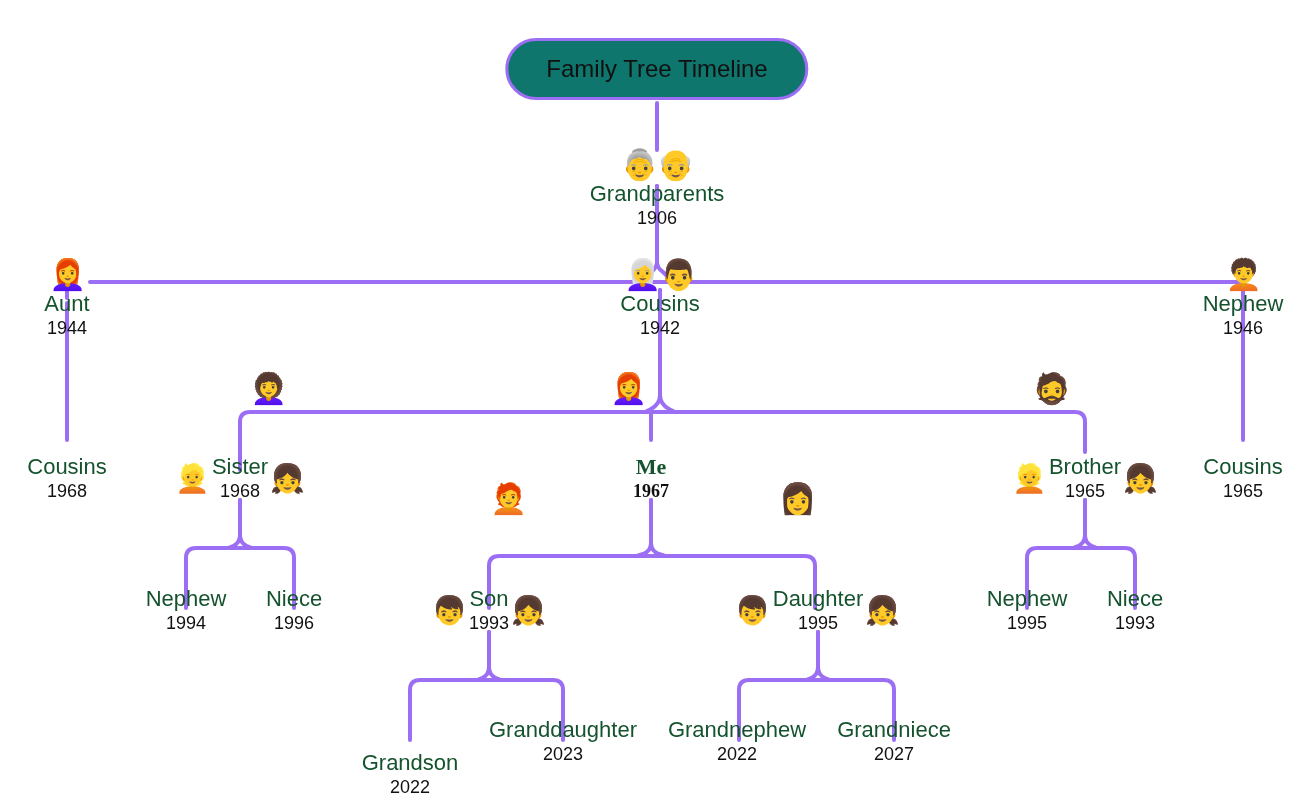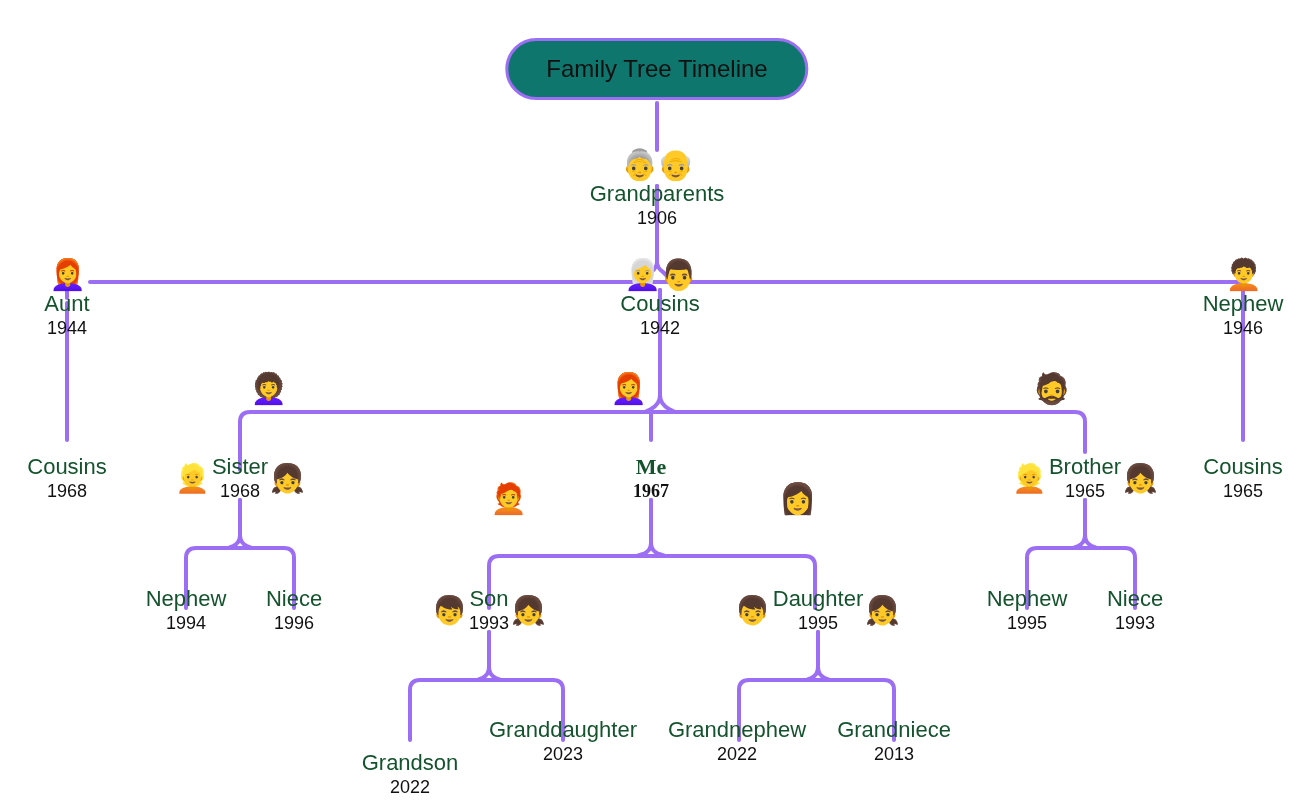--- a/index.html
+++ b/index.html
@@ -272,16 +272,16 @@
     <div class="node-year">2023</div>
   </div>
 
   <div class="node" style="left:737px; top:718px;">
     <div class="node-label">Grandnephew</div>
     <div class="node-year">2022</div>
   </div>
 
   <div class="node" style="left:894px; top:718px;">
     <div class="node-label">Grandniece</div>
-    <div class="node-year">2013</div>
+    <div class="node-year">2027</div>
   </div>
 
 </div>
 
 </body></html>

